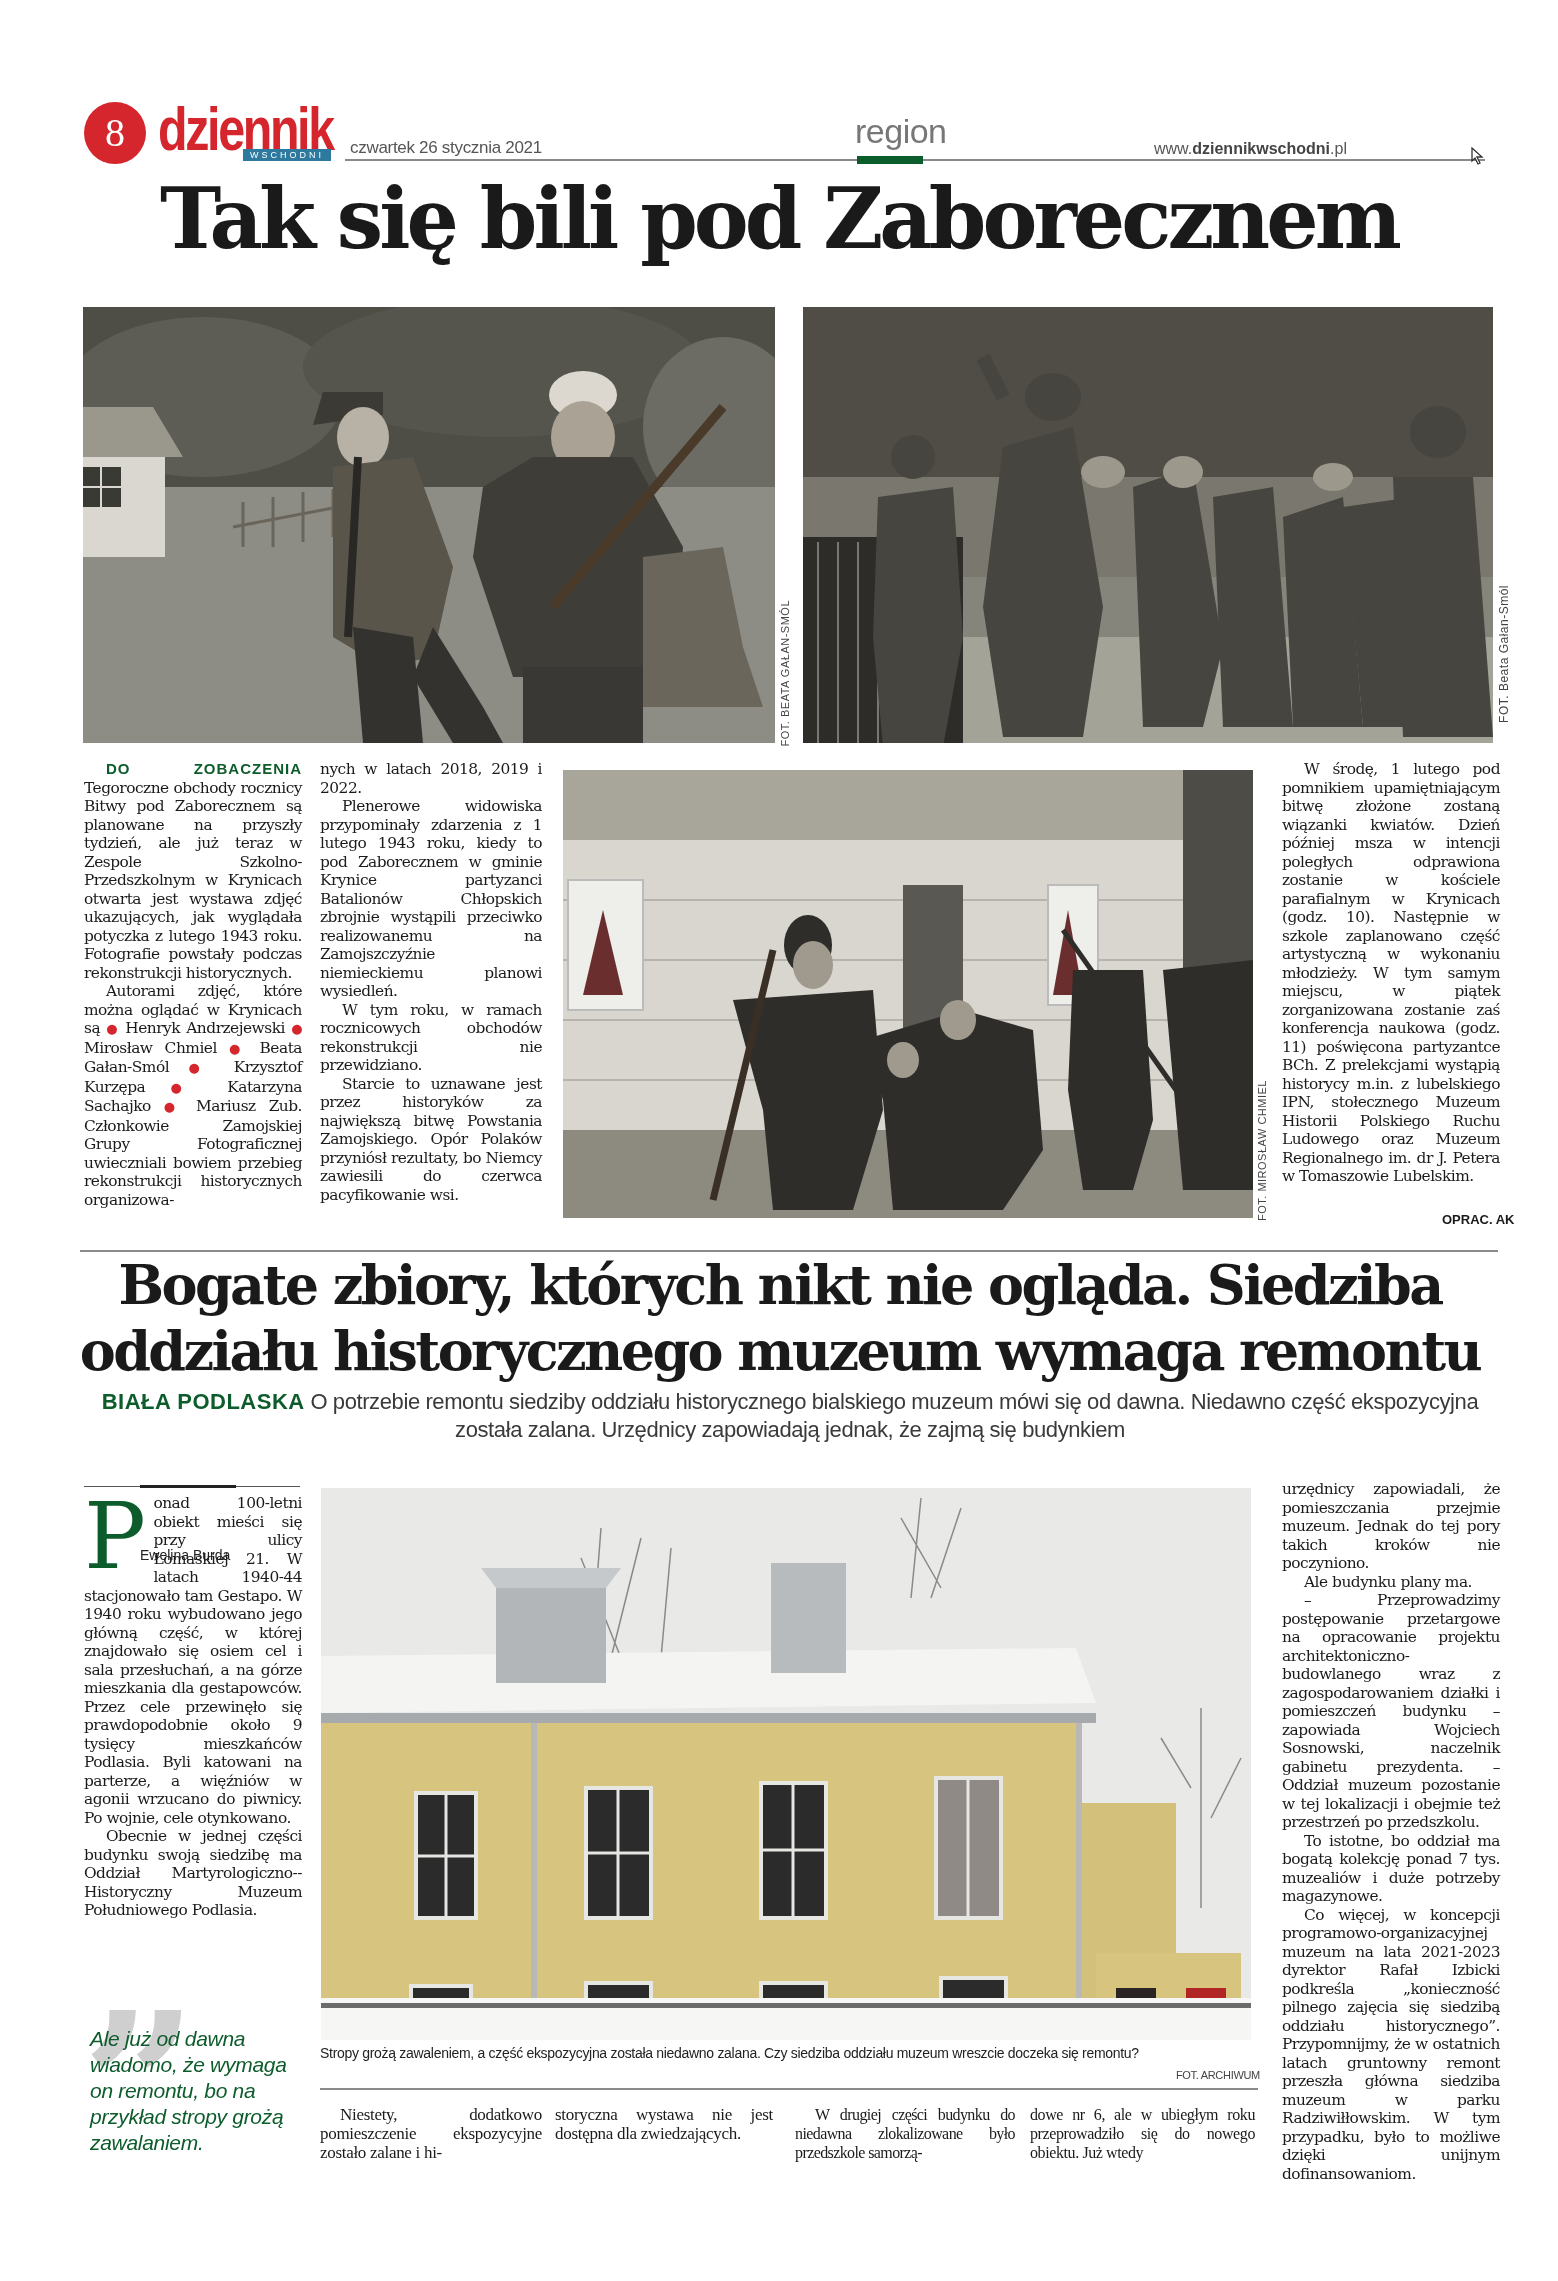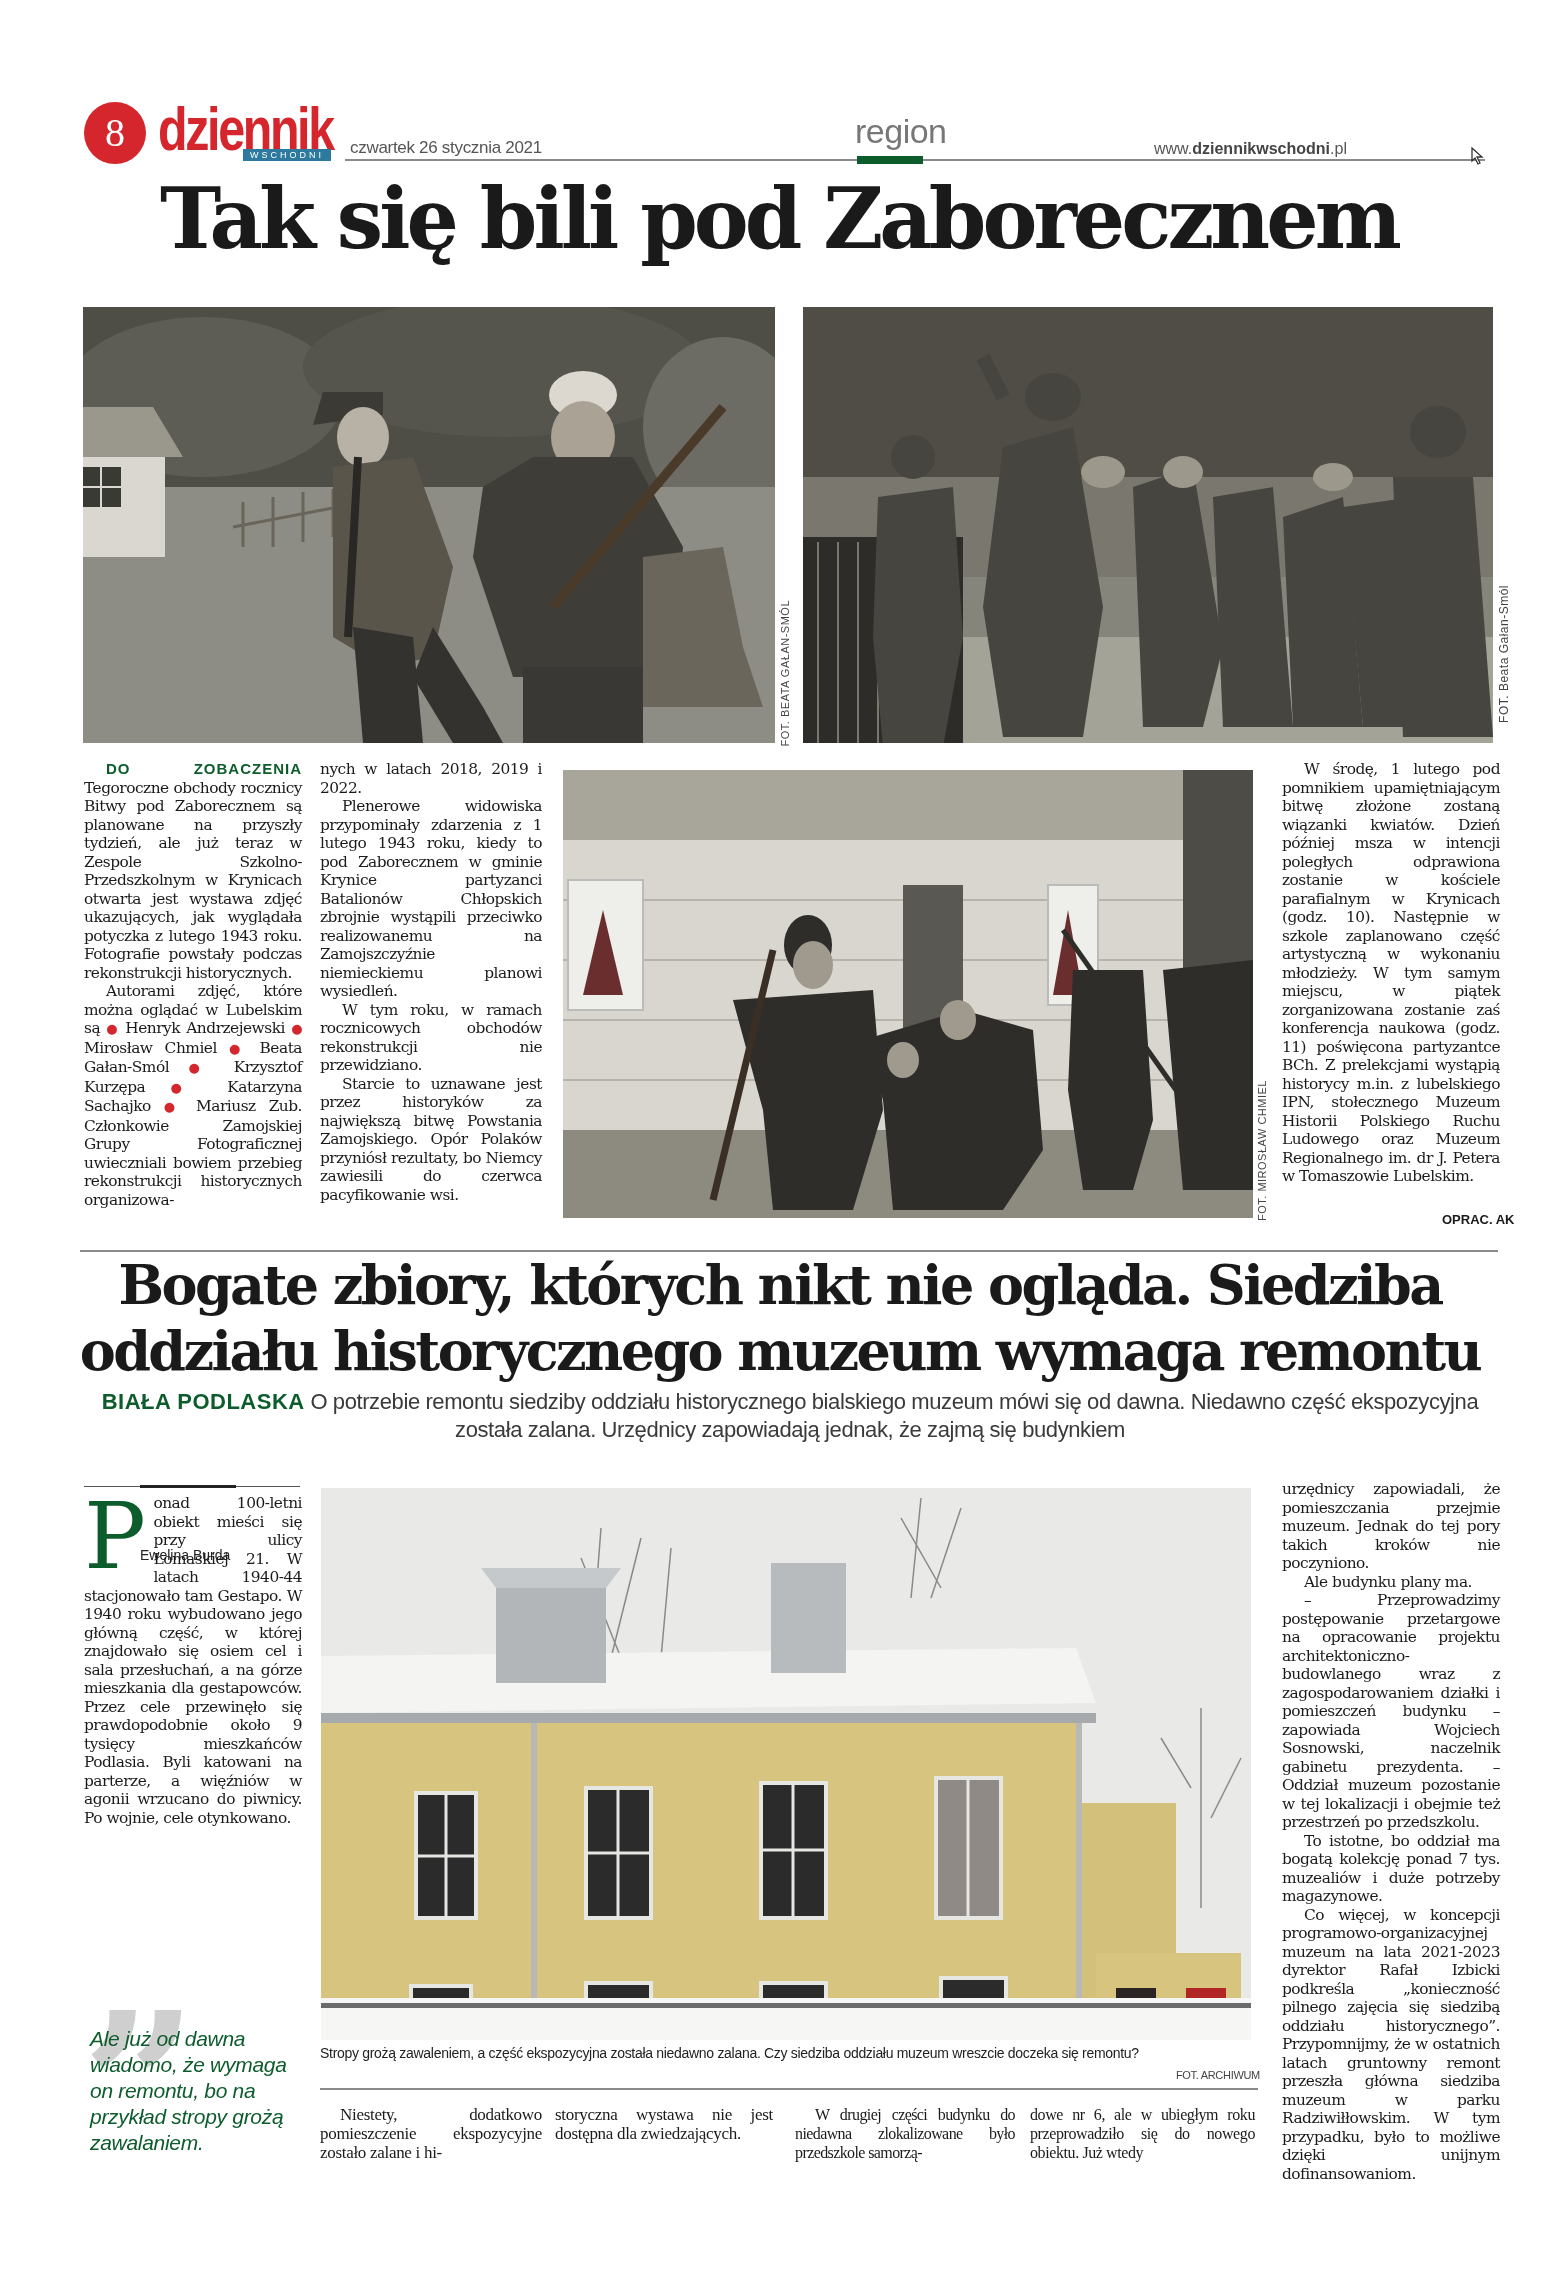--- a/index.html
+++ b/index.html
@@ -211,21 +211,21 @@
         <ellipse cx="300" cy="165" rx="22" ry="16"></ellipse>
       </g>
     <line x1="180" y1="50" x2="200" y2="90" stroke="#47453f" stroke-width="14"></line>
   </svg>
 </div>
 <div class="credit-v" style="left:1497px; top:585px; font-size:12px;">FOT. Beata Gałan-Smól</div>
 
 <div class="col" style="left:84px; top:760px; width:218px;">
   <p><span class="kicker">DO ZOBACZENIA</span> <span>Tegoroczne obchody rocznicy Bitwy pod Zaborecznem są planowane na przyszły tydzień, ale już teraz w Zespole Szkolno-Przedszkolnym w Krynicach otwarta jest wystawa zdjęć ukazujących, jak wyglądała potyczka z lutego 1943 roku. Fotografie powstały podczas rekonstrukcji historycznych.</span></p>
   <p>
-    <span>Autorami zdjęć, które można oglądać w Lubelskim są</span>
+    <span>Autorami zdjęć, które można oglądać w Krynicach są</span>
     <span class="dot">●</span> <span>Henryk Andrzejewski</span>
     <span class="dot">●</span> <span>Mirosław Chmiel</span>
     <span class="dot">●</span> <span>Beata Gałan-Smól</span>
     <span class="dot">●</span> <span>Krzysztof Kurzępa</span>
     <span class="dot">●</span> <span>Katarzyna Sachajko</span>
     <span class="dot">●</span> <span>Mariusz Zub.</span>
     <span>Członkowie Zamojskiej Grupy Fotograficznej uwieczniali bowiem przebieg rekonstrukcji historycznych organizowa-</span>
   </p>
 </div>
 
@@ -281,20 +281,21 @@
 
 <h2 class="headline2">Bogate zbiory, których nikt nie ogląda. Siedziba oddziału historycznego muzeum wymaga remontu</h2>
 <div class="lead"><span class="place">BIAŁA PODLASKA</span> <span>O potrzebie remontu siedziby oddziału historycznego bialskiego muzeum mówi się od dawna. Niedawno część ekspozycyjna została zalana. Urzędnicy zapowiadają jednak, że zajmą się budynkiem</span></div>
 
 <div class="author-rule"></div>
 <div class="author-rule-bold"></div>
 <div class="author">Ewelina Burda</div>
 
 <div class="col" style="left:84px; top:1494px; width:218px;">
   <p class="noindent"><span class="dropcap">P</span><span>onad 100-letni obiekt mieści się przy ulicy Łomaskiej 21. W latach 1940-44 stacjonowało tam Gestapo. W 1940 roku wybudowano jego główną część, w której znajdowało się osiem cel i sala przesłuchań, a na górze mieszkania dla gestapowców. Przez cele przewinęło się prawdopodobnie około 9 tysięcy mieszkańców Podlasia. Byli katowani na parterze, a więźniów w agonii wrzucano do piwnicy. Po wojnie, cele otynkowano.</span></p>
+  <p>Obecnie w jednej części budynku swoją siedzibę ma Oddział Martyrologiczno--Historyczny Muzeum Południowego Podlasia.</p>
 </div>
 
 <div class="quote-mark">”</div>
 <div class="pullquote">Ale już od dawna wiadomo, że wymaga on remontu, bo na przykład stropy grożą zawalaniem.</div>
 
 <div class="photo" style="left:321px; top:1488px; width:930px; height:552px; background:#e8e8e6;">
   <svg width="930" height="552" viewBox="0 0 930 552">
     <rect x="0" y="0" width="930" height="552" fill="#e9e9e7"></rect>
 
     <g stroke="#8a8a88" stroke-width="1.5" fill="none">

